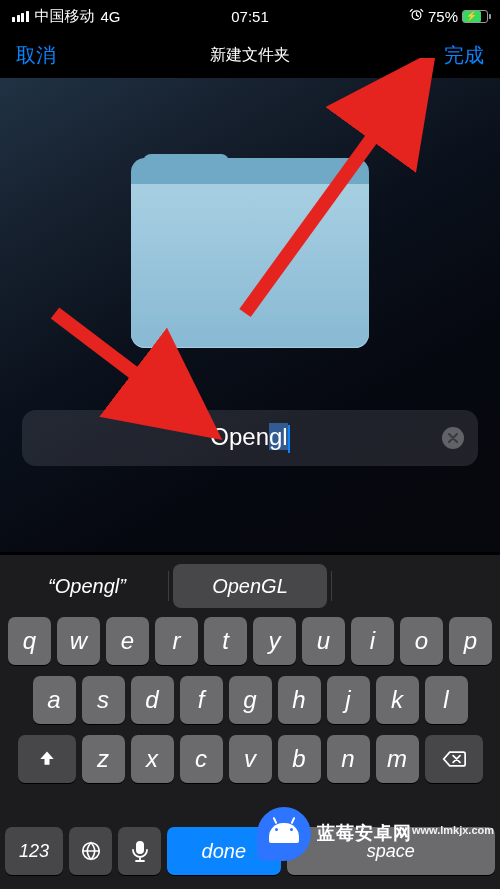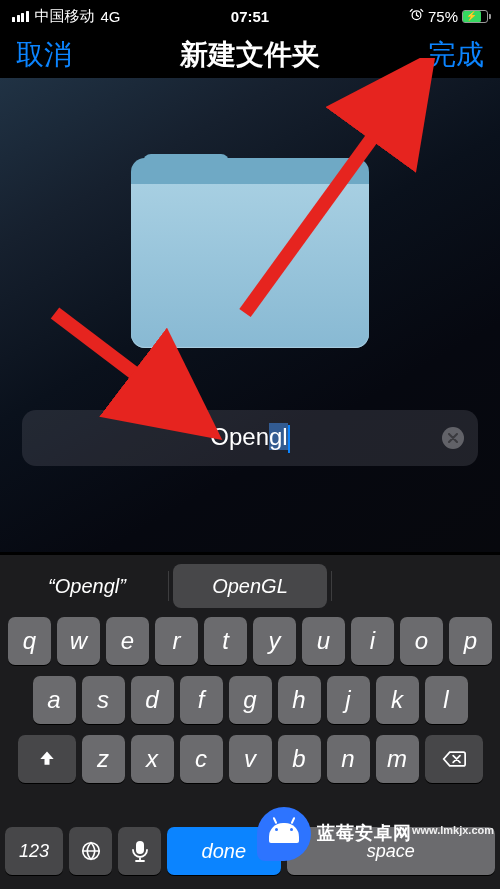--- a/index.html
+++ b/index.html
@@ -1,34 +1,34 @@
 <!DOCTYPE html>
 <html><head>
   <meta charset="utf-8">
   <style>
     * { box-sizing: border-box; margin: 0; padding: 0; font-family: -apple-system, "Helvetica Neue", Arial, sans-serif; }
     html, body { width: 500px; height: 889px; background: #000; overflow: hidden; position: relative; }
     
     .status-bar { height: 28px; display: flex; align-items: center; justify-content: space-between; padding: 16px 12px; color: #fff; font-size: 15px; font-weight: 500; }
     .status-left { display: flex; align-items: center; gap: 6px; }
-    .status-center { position: absolute; left: 50%; transform: translateX(-50%); font-weight: 700; }
+    .status-center { position: absolute; left: 50%; transform: translateX(-50%); font-weight: 400; }
     .status-right { display: flex; align-items: center; gap: 4px; }
     
     .signal-bars { display: flex; align-items: flex-end; gap: 1.5px; }
     .signal-bars span { width: 3px; background: #fff; border-radius: 0.5px; }
     .signal-bars span:nth-child(1){height:5px} .signal-bars span:nth-child(2){height:7px} .signal-bars span:nth-child(3){height:9px} .signal-bars span:nth-child(4){height:11px}
     
     .battery { width: 26px; height: 13px; border: 1.5px solid rgba(255,255,255,0.6); border-radius: 3px; position: relative; display: flex; align-items: center; }
     .battery::after { content:''; position: absolute; right: -4px; top: 3.5px; width: 2px; height: 5px; background: rgba(255,255,255,0.6); border-radius: 0 1px 1px 0; }
     .battery-fill { height: 100%; background: #36d860; border-radius: 1.5px; position: relative; }
     .battery-bolt { position: absolute; left: 50%; top: 50%; transform: translate(-50%,-50%); color: #000; font-size: 9px; }
     
     .nav-bar { height: 46px; display: flex; align-items: center; justify-content: space-between; padding: 0 16px; position: relative; }
-    .nav-title { position: absolute; left: 50%; transform: translateX(-50%); color: #fff; font-size: 28px; font-weight: 700; }
-    .nav-btn { color: #0b84ff; font-size: 28px; }
+    .nav-title { position: absolute; left: 50%; transform: translateX(-50%); color: #fff; font-size: 16px; font-weight: 400; }
+    .nav-btn { color: #0b84ff; font-size: 20px; }
     
     .body-area { position: relative; height: 474px; background: linear-gradient(150deg, #203244 0%, #16202e 22%, #0a111c 45%, #060810 70%, #07080d 100%); }
     
     .folder-wrap { position: absolute; left: 50%; transform: translateX(-50%); top: 80px; }
     .folder { width: 238px; height: 190px; position: relative; }
     .folder-back { position: absolute; top: 0; left: 0; width: 100%; height: 100%; background: #6fa9c5; border-radius: 14px; }
     .folder-tab { position: absolute; top: -4px; left: 12px; width: 86px; height: 20px; background: #6fa9c5; border-radius: 8px 8px 0 0; }
     .folder-front { position: absolute; bottom: 0; left: 0; width: 100%; height: 164px; background: linear-gradient(180deg, #a7cfe2 0%, #88b9d3 100%); border-radius: 0 0 14px 14px; box-shadow: 0 -1px 1px rgba(255,255,255,0.3) inset; }
     
     .input-pill { position: absolute; left: 22px; right: 22px; top: 332px; height: 56px; background: rgba(118,118,128,0.24); border-radius: 14px; display: flex; align-items: center; padding: 0 46px; }

